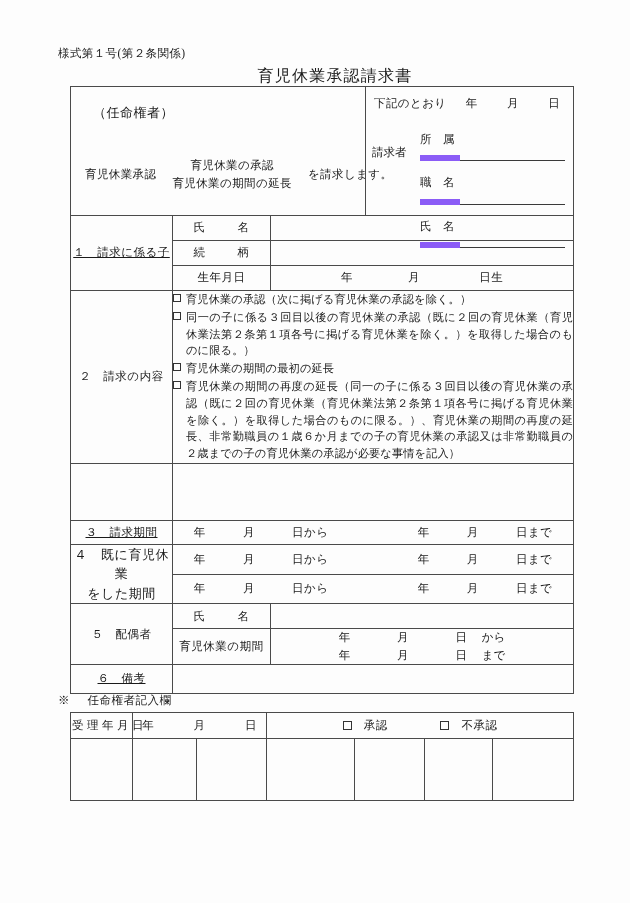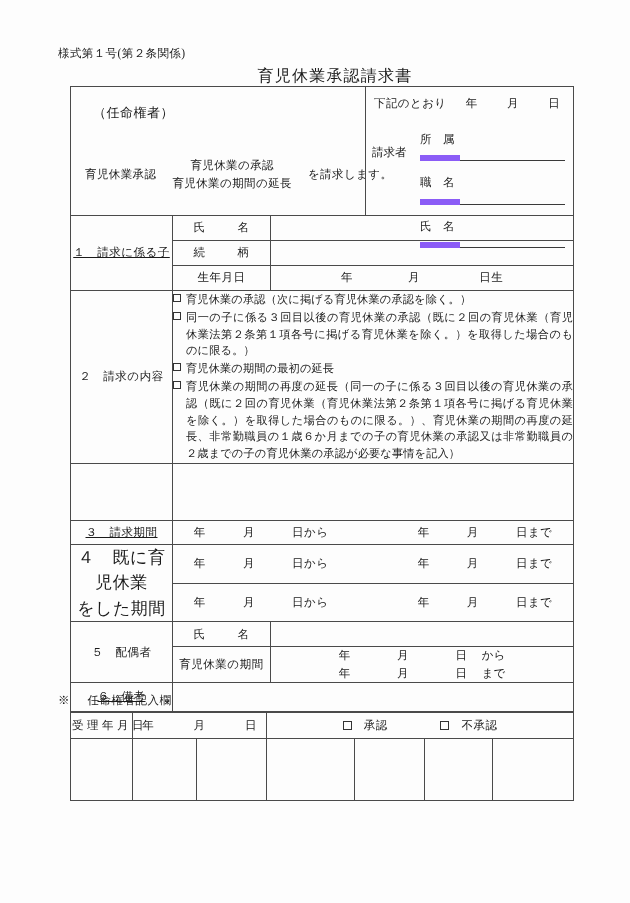--- a/index.html
+++ b/index.html
@@ -225,21 +225,21 @@
     white-space: nowrap;
     padding: 3px 0;
   }
   .spouse-period .sp-y { margin-right: 44px; }
   .spouse-period .sp-m { margin-right: 44px; }
   .spouse-period .sp-d { margin-right: 12px; }
 
   .two-line-lbl {
     text-align: center;
     line-height: 1.55;
-    font-size: 17px;
+    font-size: 13px;
     letter-spacing: 0.5px;
   }
 
   
   .appointer-note {
     position: absolute;
     left: 58px;
     top: 693px;
     font-size: 11.5px;
     letter-spacing: 0.5px;

